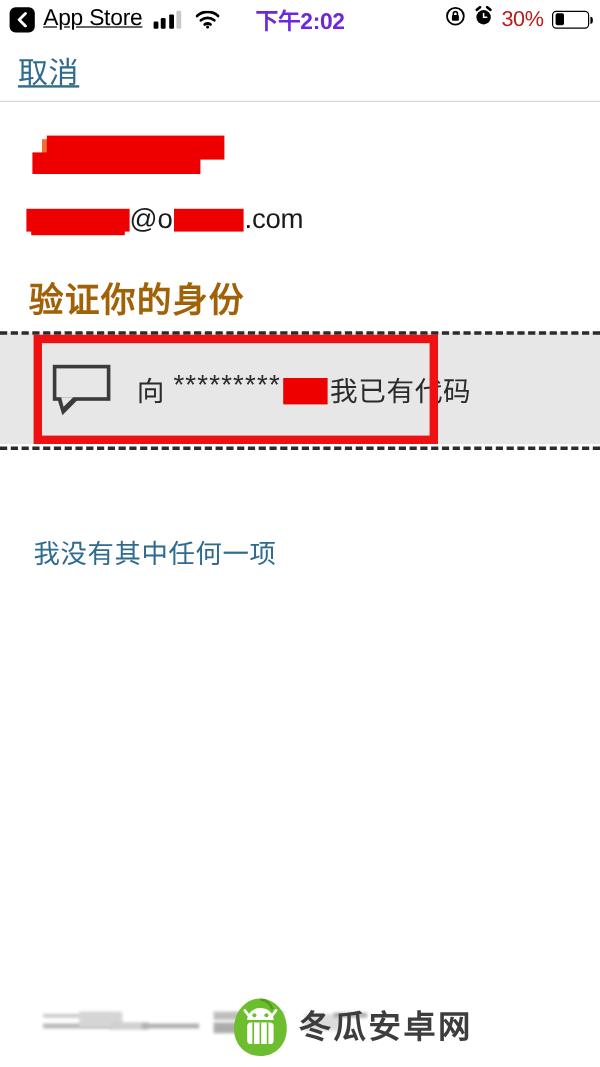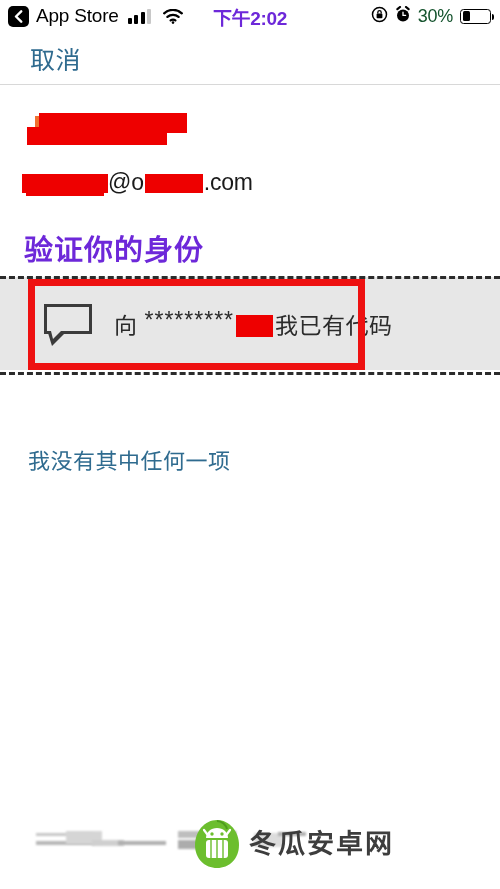--- a/index.html
+++ b/index.html
@@ -18,21 +18,21 @@
 
   
   .status-bar {
     position:absolute; top:0; left:0;
     width:500px; height:32px;
     display:flex; align-items:center;
     background:#ffffff;
   }
   .sb-left {
     display:flex; align-items:center;
-    margin-left:8px; gap:7px;
+    margin-left:8px; gap:7px;text-decoration:underline;
   }
   .back-chip {
     width:21px; height:21px;
     background:#000000;
     border-radius:5px;
     display:flex; align-items:center; justify-content:center;
   }
   .back-chip svg { display:block; }
   .sb-appname {
     font-size:19px; color:#000000;
@@ -54,21 +54,21 @@
     position:absolute; left:0; right:0;
     text-align:center;
     font-size:19px; font-weight:bold; color:#6d28d9;
     letter-spacing:-0.3px;
     pointer-events:none;
   }
   .sb-right {
     position:absolute; right:9px; top:0; height:32px;
     display:flex; align-items:center; gap:7px;
   }
-  .sb-pct { font-size:18px; color:#14532d; letter-spacing:-0.3px; }
+  .sb-pct { font-size:18px; color:#b91c1c; letter-spacing:-0.3px; }
   .battery {
     position:relative;
     width:31px; height:15px;
     border:1.6px solid #000;
     border-radius:3.5px;
     display:flex; align-items:center;
     padding:1.6px;
   }
   .battery::after {
     content:""; position:absolute;
@@ -82,25 +82,26 @@
   }
 
   
   .nav-bar {
     position:absolute; top:32px; left:0;
     width:500px; height:52px;
     display:flex; align-items:center;
     background:#fff;
   }
   .cancel-link {
-    margin-left:30px;
+    margin-left:15px;
     font-size:25px;
     color:#2f6b8f;
     cursor:pointer;
     letter-spacing:0.5px;
+    text-decoration:underline;
   }
   .nav-rule {
     position:absolute; top:84px; left:0;
     width:500px; height:1px;
     background:#d8d8d8;
   }
 
   
   .account-block {
     position:absolute; top:95px; left:0; width:500px;
@@ -146,21 +147,21 @@
     width:58px; height:19px;
     background:#ee0000;
     position:relative; top:1px;
     margin:0 1px;
   }
 
   
   .heading {
     position:absolute; top:226px; left:24px;
     font-size:29px; font-weight:bold;
-    color:#6d28d9;
+    color:#a16207;
     letter-spacing:1px;
   }
 
   
   .option-band {
     position:absolute; top:277px; left:0;
     width:500px; height:93px;
     background:#e7e7e7;
   }
   .dash-top, .dash-bottom {
@@ -239,21 +240,21 @@
     cursor:pointer; letter-spacing:0.5px;
   }
   .link-b {
     position:absolute; top:443px; left:28px;
     font-size:22px; color:#2f6b8f;
     cursor:pointer; letter-spacing:0.5px;text-align:center;
   }
 
   
   .footer {
-    position:absolute; bottom:12px; left:0;
+    position:absolute; bottom:0; left:0;
     width:404px; height:70px;
   }
   .blur-group { position:absolute; opacity:0.55; }
   .blur-group span {
     position:absolute; display:block;
     filter:blur(1.2px);
   }
   .bg1 { left:36px; top:24px; width:140px; height:22px; }
   .bg1 span:nth-child(1){ left:0; top:2px; width:58px; height:3px; background:#9a9a9a; }
   .bg1 span:nth-child(2){ left:0; top:10px; width:58px; height:4px; background:#7d7d7d; }

